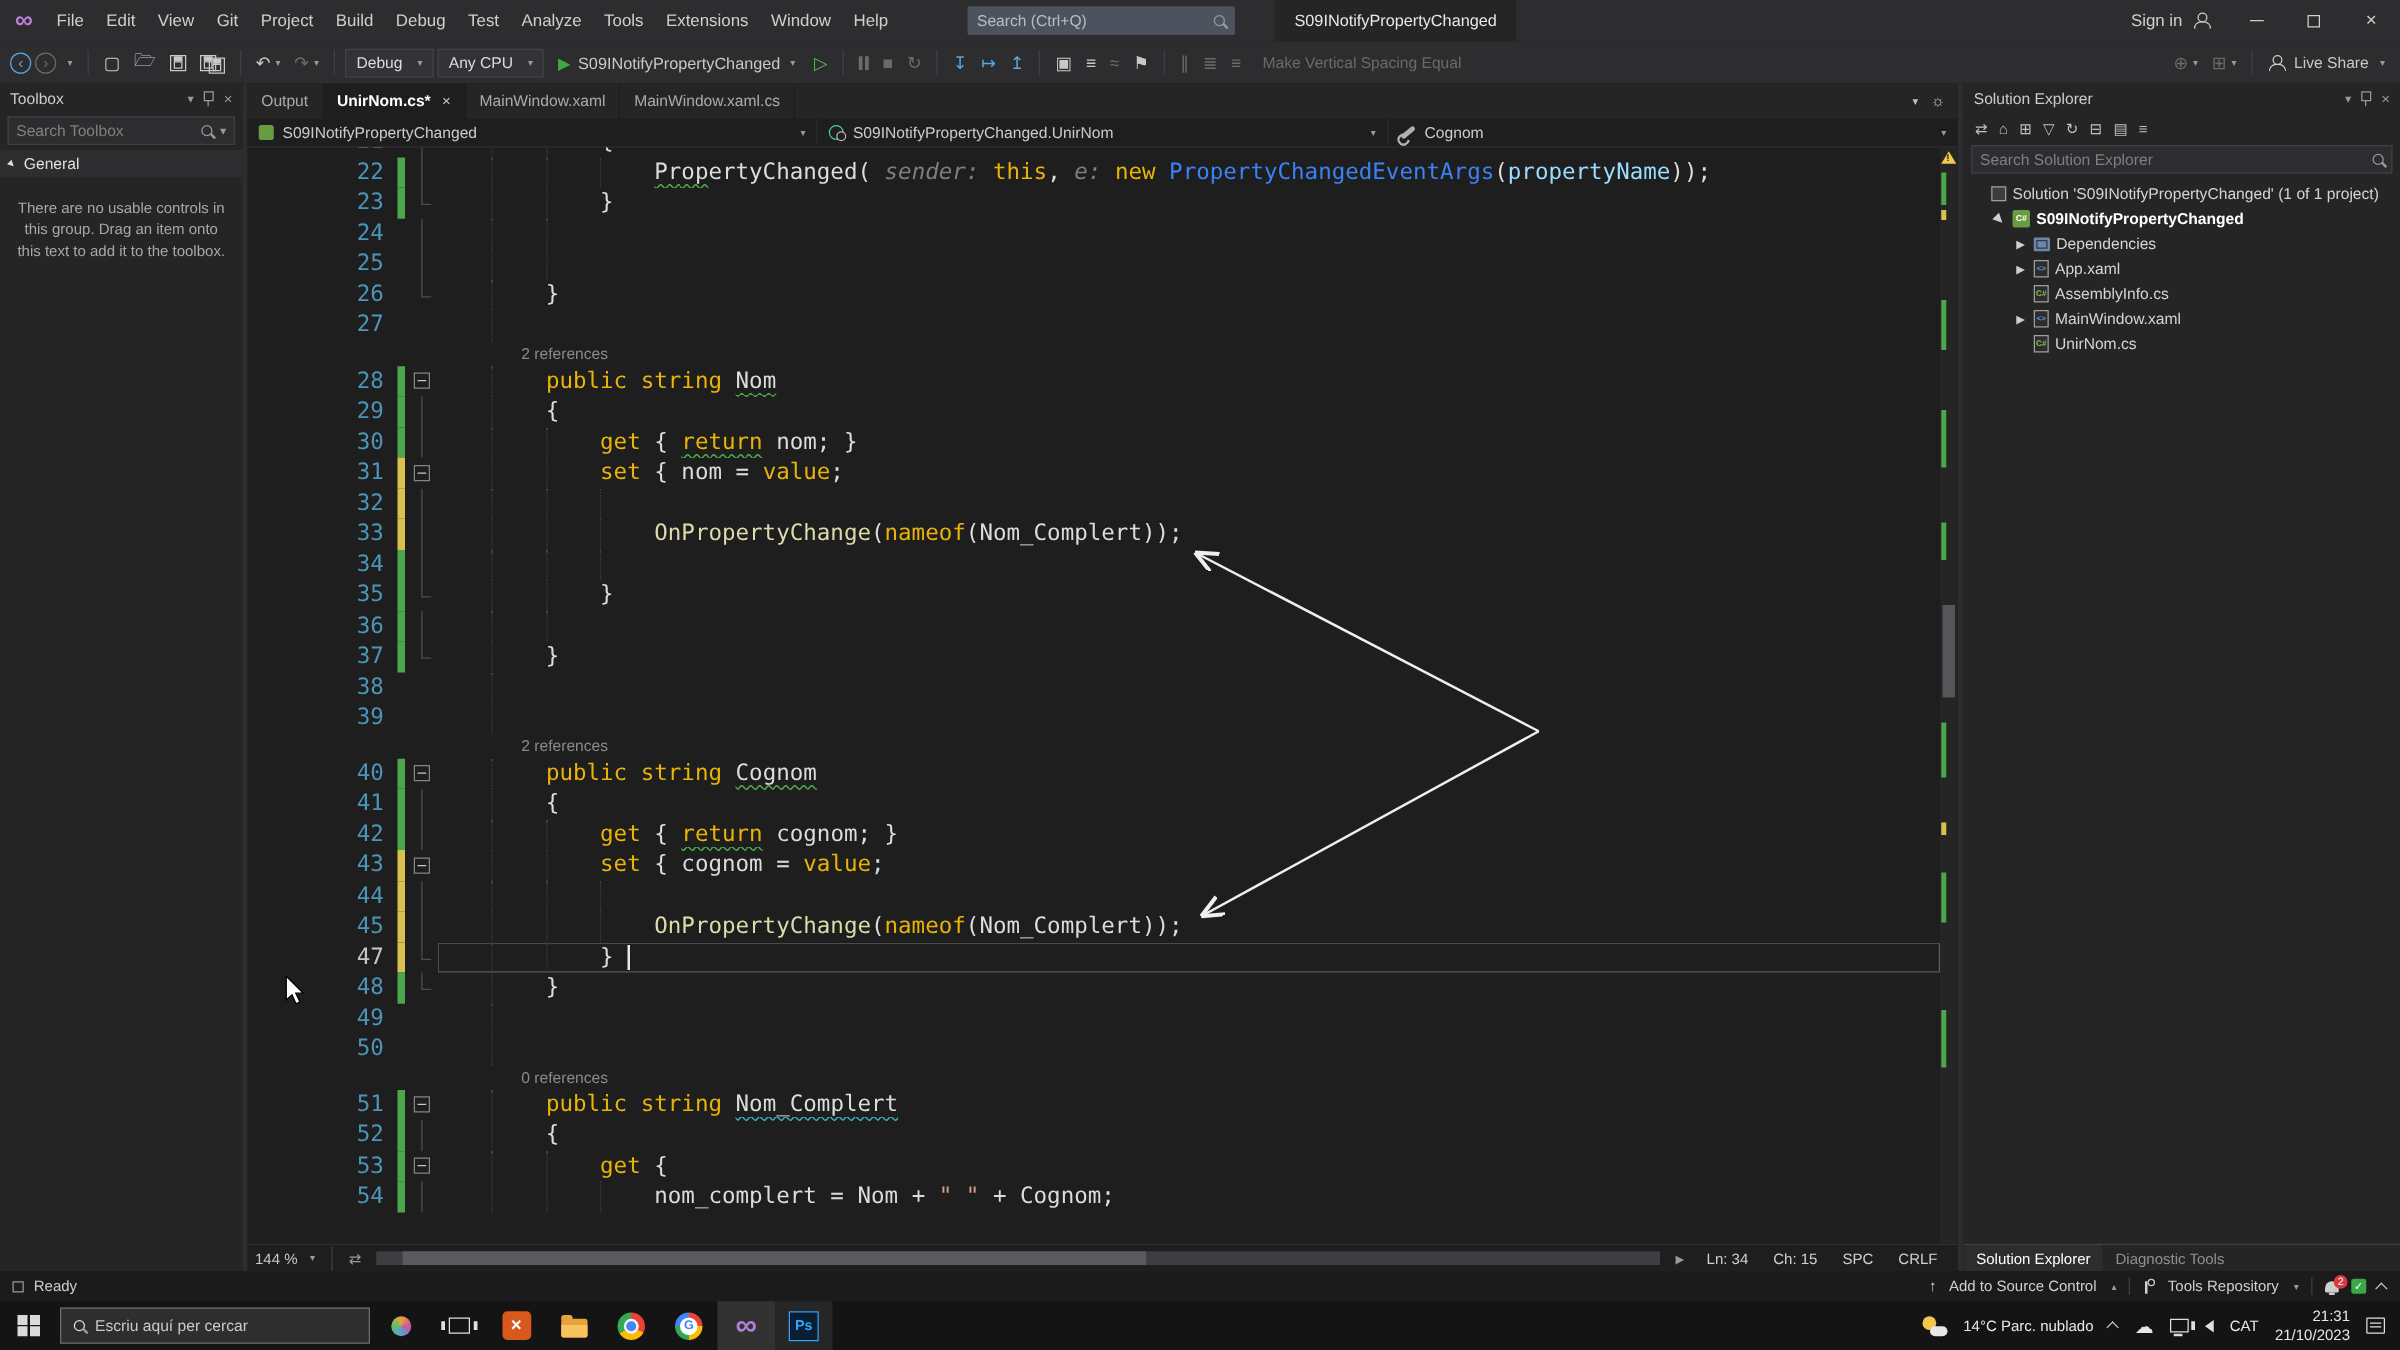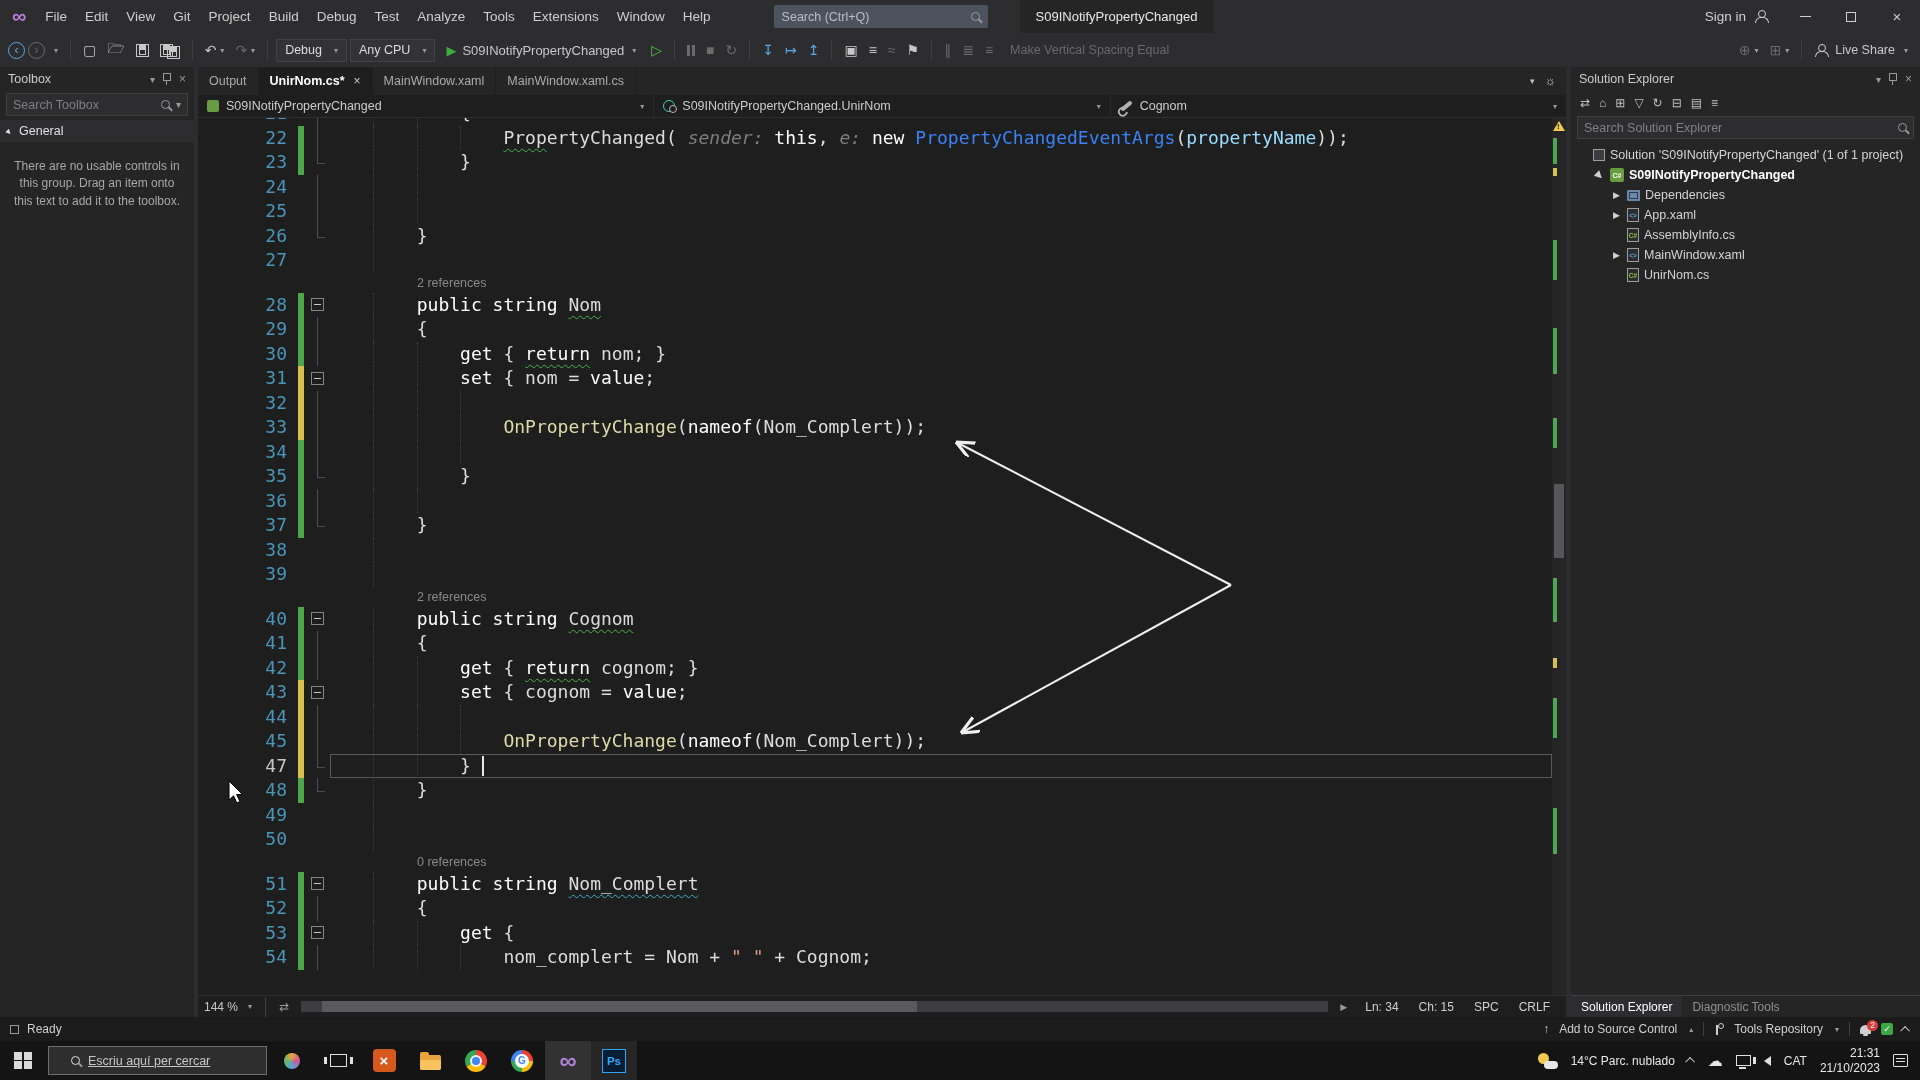--- a/index.html
+++ b/index.html
@@ -77,36 +77,36 @@
   .bc-ic2 { width:12px; height:12px; border:1.5px solid #4EC9B0; border-radius:50%; display:inline-block; position:relative; }
   .bc-ic2::after { content:""; position:absolute; width:6px; height:6px; border:1.5px solid #B8B8B8; border-radius:50%; right:-3px; bottom:-2px; background:#1E1E1E; }
   .bc-wrench { width:13px; height:4px; background:#B0B0B0; border-radius:2px; transform:rotate(-40deg); display:inline-block; position:relative; }
   .bc-wrench::before { content:""; position:absolute; width:6px; height:6px; border:2px solid #B0B0B0; border-radius:50%; border-right-color:transparent; left:-5px; top:-1px; }
 
   
   #code-area { flex:1; position:relative; overflow:hidden; }
   #code-scroll { position:absolute; top:-17px; left:0; right:14px; }
   .crow { display:flex; height:24.5px; align-items:stretch; position:relative; }
   .crow.ann { height:20px; }
-  .lnum { width:100px; flex:none; text-align:right; padding-right:11px; color:#4B95B8; font-family:"DejaVu Sans Mono",monospace; font-size:18px; line-height:24.5px; }
+  .lnum { width:120px; flex:none; text-align:right; padding-right:11px; color:#4B95B8; font-family:"DejaVu Sans Mono",monospace; font-size:18px; line-height:24.5px; }
   .lnum.cur { color:#C6C6C6; }
   .chg { width:6px; flex:none; }
   .chg.g { background:#4CA64C; }
   .chg.y { background:#D9C150; }
   .omargin { width:26px; flex:none; position:relative; }
   .obox { width:13px; height:13px; border:1px solid #858585; background:#1E1E1E; margin:5.5px auto 0; position:relative; }
   .obox::after { content:""; position:absolute; left:2px; right:2px; top:5px; height:1px; background:#C8C8C8; }
   .oline { width:1px; height:100%; background:#4E4E52; margin:0 auto; }
   .ocorner { width:8px; height:14px; border-left:1px solid #4E4E52; border-bottom:1px solid #4E4E52; margin-left:12.5px; }
   .codepre { flex:1; position:relative; font-family:"DejaVu Sans Mono",monospace; font-size:18px; line-height:24.5px; white-space:pre; color:#DCDCDC; font-variant-ligatures:none; }
   .crow.cur .codepre { box-shadow:inset 0 0 0 1px #5A5A5E; }
   .iguide { position:absolute; top:0; bottom:0; width:1px; border-left:1px dotted #3F3F44; }
   .caret { position:absolute; width:2px; top:2px; bottom:2px; background:#E8E8E8; }
   .annlabel { margin-left:219px; color:#8A8A8A; font-size:12.5px; align-self:center; font-family:Liberation Sans, sans-serif; }
-  .c-d{color:#DCDCDC} .c-k{color:#ffffff} .c-t{color:#3b82f6} .c-m{color:#DCDCAA}
+  .c-d{color:#DCDCDC} .c-k{color:#eab308} .c-t{color:#3b82f6} .c-m{color:#DCDCAA}
   .c-p{color:#9CDCFE} .c-h{color:#7E7E7E;font-style:italic} .c-s{color:#D69D85}
   .sq-g { text-decoration-line:underline; text-decoration-style:wavy; text-decoration-color:#4DB24D; text-decoration-thickness:1px; text-underline-offset:4px; }
   .sq-b { text-decoration-line:underline; text-decoration-style:wavy; text-decoration-color:#3BB1C4; text-decoration-thickness:1px; text-underline-offset:4px; }
   #svg-arrows { position:absolute; inset:0; z-index:5; pointer-events:none; }
 
   
   #vscroll { position:absolute; top:0; right:0; bottom:0; width:14px; background:#252526; }
   .vmark { position:absolute; left:1px; width:4px; background:#4CA64C; }
   .vmark.y { background:#D9C150; }
   .vthumb { position:absolute; left:2px; right:2px; background:#55555A; }
@@ -154,21 +154,21 @@
   .branch-ic::before { content:""; position:absolute; left:2px; top:2px; bottom:1px; width:1.5px; background:#CFCFCF; }
   .branch-ic::after { content:""; position:absolute; width:4px; height:4px; border:1.3px solid #CFCFCF; border-radius:50%; right:0; top:0; }
 
   
   #taskbar { position:absolute; top:1041px; left:0; right:0; height:39px; background:#141414; display:flex; align-items:stretch; color:#E8E8E8; }
   .tb-tile { width:46px; display:flex; align-items:center; justify-content:center; flex:none; }
   .tb-tile.active { background:#323232; }
   .tb-tile.active2 { background:#262626; }
   .winlogo { display:grid; grid-template-columns:8px 8px; grid-template-rows:8px 8px; gap:1.5px; }
   .winlogo i { background:#DADADA; display:block; }
-  .tb-search { width:219px; margin:5px 2px; background:#2E2E2E; border:1px solid #6E6E6E; display:flex; align-items:center; gap:8px; padding:0 22px; color:#C9C9C9; font-size:12.5px; flex:none;text-decoration:underline; }
+  .tb-search { width:248px; margin:5px 2px; background:#2E2E2E; border:1px solid #6E6E6E; display:flex; align-items:center; gap:8px; padding:0 10px; color:#C9C9C9; font-size:12.5px; flex:none; }
   .tb-search .grow { flex:1; }
   .hl-circle { width:16px; height:16px; border-radius:50%; background:conic-gradient(#E8A33D, #D0549B, #5BA0D9, #62BB6C, #E8A33D); }
   .taskview { width:17px; height:13px; border:1.5px solid #E0E0E0; position:relative; }
   .taskview::before, .taskview::after { content:""; position:absolute; top:2px; bottom:2px; width:3px; background:#E0E0E0; }
   .taskview::before { left:-7px; } .taskview::after { right:-7px; }
   .orangeapp { width:23px; height:23px; background:#D8591E; border-radius:4px; color:#fff; font-size:15px; font-weight:bold; display:flex; align-items:center; justify-content:center; }
   .folder { width:21px; height:15px; background:#E8A33D; border-radius:2px; position:relative; margin-top:3px; }
   .folder::before { content:""; position:absolute; top:-3px; left:0; width:9px; height:4px; background:#E8A33D; border-radius:2px 2px 0 0; }
   .folder::after { content:""; position:absolute; left:0; right:0; bottom:0; height:10px; background:#F7C35C; border-radius:0 0 2px 2px; }
   .chrome { width:22px; height:22px; border-radius:50%; background:conic-gradient(#EA4335 0 33%, #FBBC05 33% 66%, #34A853 66% 100%); position:relative; }

